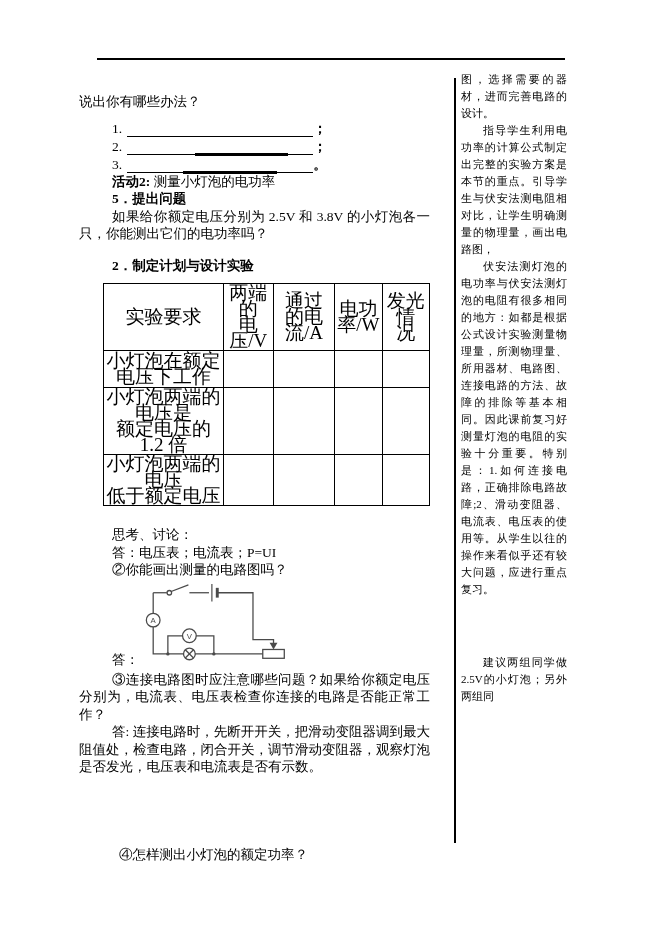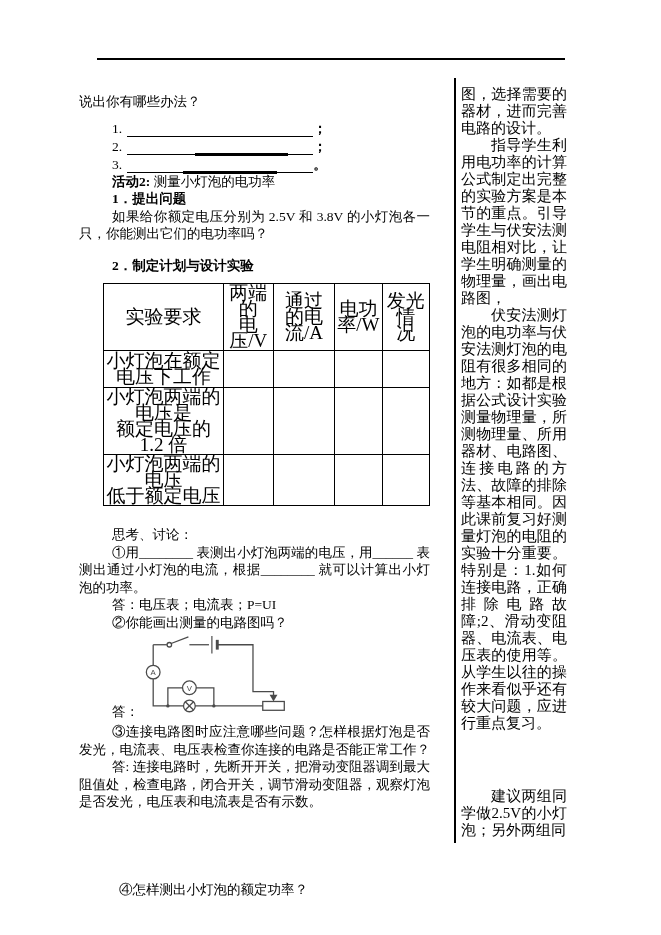--- a/index.html
+++ b/index.html
@@ -42,22 +42,22 @@
   .circuit-wrap{position:relative;height:90px;margin-top:2px;}
   .circuit-wrap svg{position:absolute;left:43px;top:0;}
   .circuit-ans{position:absolute;left:33px;top:70px;}
   .cw{stroke:#4a4a4a;stroke-width:1.3;fill:none;}
   .cg{font-family:"Liberation Sans","DejaVu Sans",sans-serif;font-size:8px;fill:#4a4a4a;}
 
   .q4{text-indent:40px;margin-top:70px !important;}
   .a4{text-indent:46px;}
 
   
-  .sidebar{position:absolute;left:461px;top:86px;width:106px;
-           font-size:15px;line-height:17px;text-align:justify;}
+  .sidebar{position:absolute;left:461px;top:71px;width:106px;
+           font-size:11px;line-height:17px;text-align:justify;}
   .sidebar p{margin:0;text-indent:2em;}
   .sidebar p.first{text-indent:0;}
   .sidebar p.gap1{}
   .sidebar p.gap2{margin-top:56px;}
 </style>
 </head>
 <body>
 
 <div class="top-rule"></div>
 <div class="divider"></div>
@@ -84,21 +84,21 @@
       <span class="bline">
           <span class="bmark m3"></span>
         </span>
       <span class="btail">。</span>
     </div>
   </div>
 
 
   <p class="ind"><span class="b">活动2:</span><span> 测量小灯泡的电功率</span></p>
 
-  <p class="ind b">1．提出问题</p>
+  <p class="ind b">5．提出问题</p>
 
   <p class="para">如果给你额定电压分别为 2.5V 和 3.8V 的小灯泡各一只，你能测出它们的电功率吗？</p>
 
   <p class="ind b sec2">2．制定计划与设计实验</p>
 
   <table class="exp">
     <colgroup>
       <col style="width:122px">
         <col style="width:50px">
         <col style="width:62px">
@@ -139,21 +139,20 @@
       <td></td>
       <td></td>
       <td></td>
       <td></td>
     </tr>
   </tbody>
     </table>
 
   <p class="ind disc">思考、讨论：</p>
 
-  <p class="para">①用________ 表测出小灯泡两端的电压，用______ 表测出通过小灯泡的电流，根据________ 就可以计算出小灯泡的功率。</p>
   <p class="ind">答：电压表；电流表；P=UI</p>
   <p class="ind">②你能画出测量的电路图吗？</p>
 
   <div class="circuit-wrap">
     <svg width="170" height="90" viewBox="0 0 170 92">
 
       <path class="cw" d="M30,12 H44"></path>
       <path class="cw" d="M67,12 H87"></path>
       <path class="cw" d="M96,12 H132 V60 H153 V64"></path>
       <path class="cw" d="M30,12 V74.5 H142"></path>
@@ -189,21 +188,21 @@
         <line class="cw" x1="62.8" y1="70.3" x2="71.2" y2="78.7"></line>
         <line class="cw" x1="71.2" y1="70.3" x2="62.8" y2="78.7"></line>
       </g>
 
       <circle cx="45" cy="74.5" r="1.7" fill="#4a4a4a"></circle>
       <circle cx="92" cy="74.5" r="1.7" fill="#4a4a4a"></circle>
     </svg>
     <span class="circuit-ans">答：</span>
   </div>
 
-  <p class="para">③连接电路图时应注意哪些问题？怎样根据灯泡是否发光，电流表、电压表检查你连接的电路是否能正常工作？</p>
+  <p class="para">③连接电路图时应注意哪些问题？如果给你额定电压分别为，电流表、电压表检查你连接的电路是否能正常工作？</p>
   <p class="para">答: 连接电路时，先断开开关，把滑动变阻器调到最大阻值处，检查电路，闭合开关，调节滑动变阻器，观察灯泡是否发光，电压表和电流表是否有示数。</p>
   <p class="q4">④怎样测出小灯泡的额定功率？</p>
 </div>
 
 <div class="sidebar">
   <p class="first">图，选择需要的器材，进而完善电路的设计。</p>
   <p class="gap1">指导学生利用电功率的计算公式制定出完整的实验方案是本节的重点。引导学生与伏安法测电阻相对比，让学生明确测量的物理量，画出电路图，</p>
   <p>伏安法测灯泡的电功率与伏安法测灯泡的电阻有很多相同的地方：如都是根据公式设计实验测量物理量，所测物理量、所用器材、电路图、连接电路的方法、故障的排除等基本相同。因此课前复习好测量灯泡的电阻的实验十分重要。特别是：1.如何连接电路，正确排除电路故障;2、滑动变阻器、电流表、电压表的使用等。从学生以往的操作来看似乎还有较大问题，应进行重点复习。</p>
   <p class="gap2">建议两组同学做2.5V的小灯泡；另外两组同</p>
 </div>

